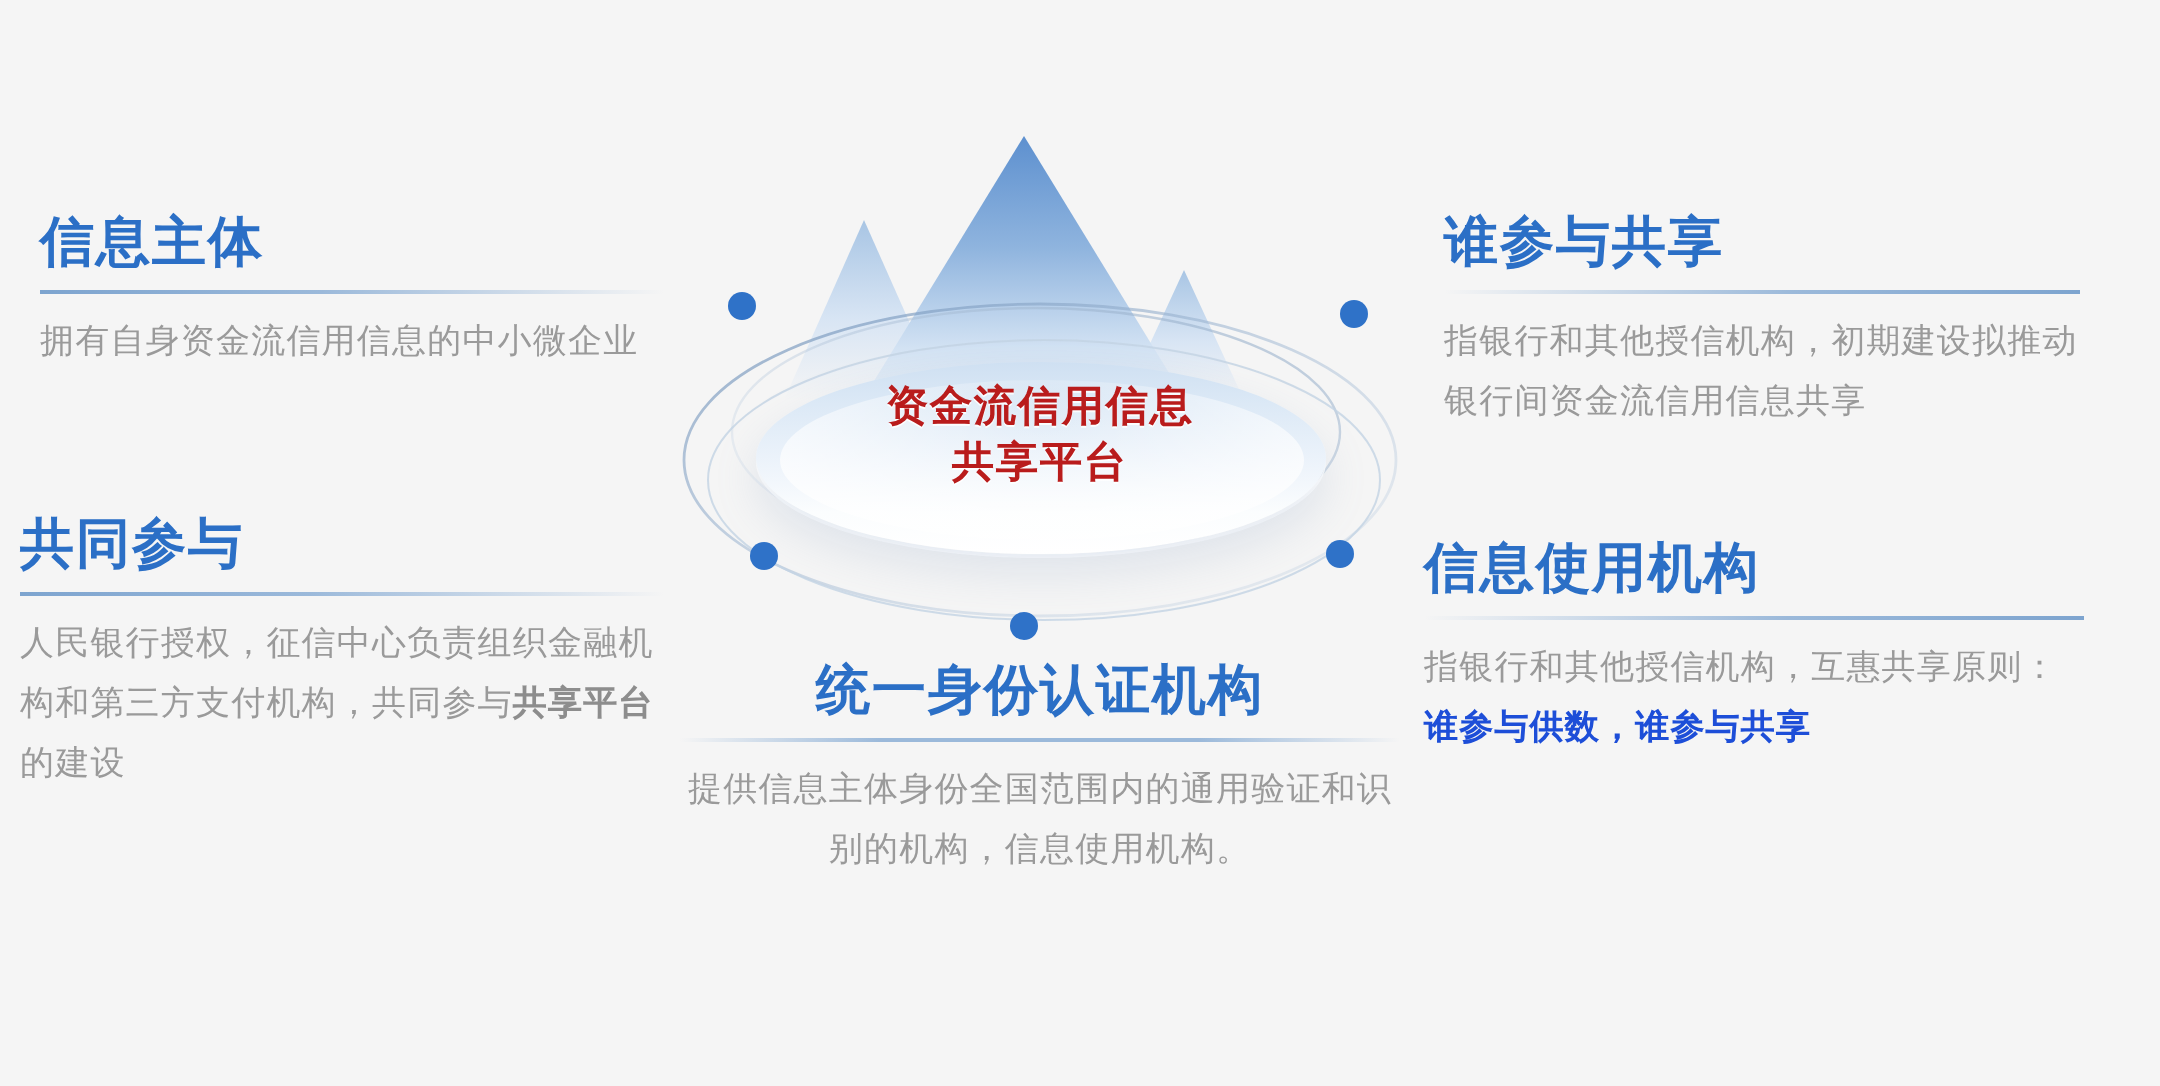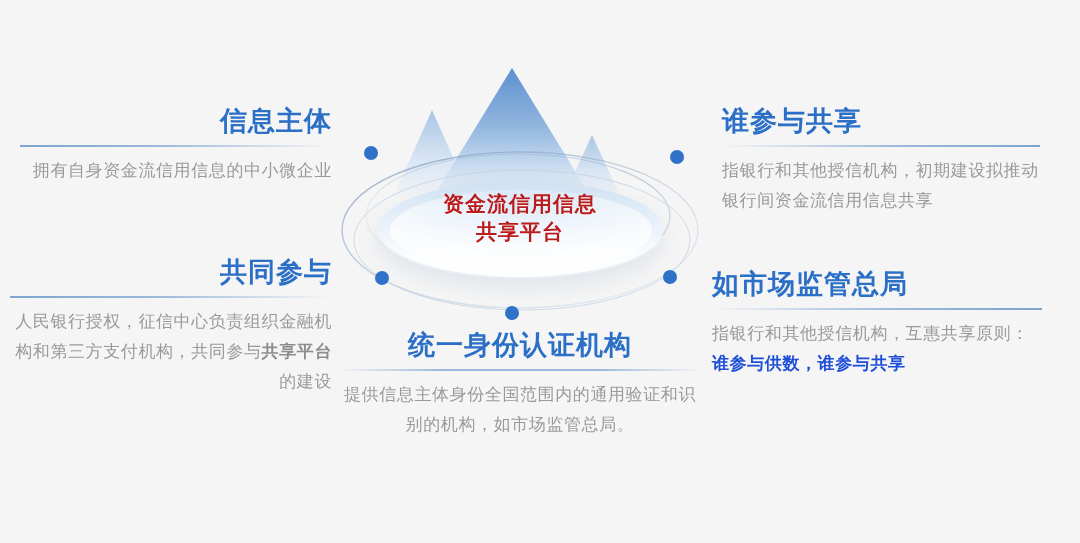--- a/index.html
+++ b/index.html
@@ -105,21 +105,21 @@
   .block-body {
     font-family: "Liberation Serif", "DejaVu Serif", serif;
     font-size: 17px;
     line-height: 30px;
     letter-spacing: 0.6px;
     color: #9a9a9a;
   }
   .block-body b { color: #8d8d8d; font-weight: bold; }
   .highlight-red { color: #1d4ed8; font-weight: bold; }
 
-  .align-right { text-align: right; }
+  .align-right { text-align: left; }
   .align-left  { text-align: left; }
   .align-center{ text-align: center; }
 
   #block-info-subject   { left: 20px;  top: 104px; width: 312px; }
   #block-credit-center  { left: 10px;  top: 255px; width: 322px; }
   #block-info-provider  { left: 722px; top: 104px; width: 318px; }
   #block-info-user      { left: 712px; top: 267px; width: 330px; }
   #block-identity-auth  { left: 340px; top: 328px; width: 360px; }
 </style>
 </head>
@@ -193,24 +193,24 @@
     <div class="block-body"><span>人民银行授权，征信中心负责组织金融机构和第三方支付机构，共同参与</span><b>共享平台</b><span>的建设</span></div>
   </div>
 
   <div class="block align-left" id="block-info-provider">
     <div class="block-heading">谁参与共享</div>
     <div class="rule to-right"></div>
     <div class="block-body">指银行和其他授信机构，初期建设拟推动银行间资金流信用信息共享</div>
   </div>
 
   <div class="block align-left" id="block-info-user">
-    <div class="block-heading">如市场监管总局</div>
+    <div class="block-heading">信息使用机构</div>
     <div class="rule to-right"></div>
     <div class="block-body"><span>指银行和其他授信机构，互惠共享原则：</span><span class="highlight-red">谁参与供数，谁参与共享</span></div>
   </div>
 
   <div class="block align-center" id="block-identity-auth">
     <div class="block-heading">统一身份认证机构</div>
     <div class="rule to-right" style="background:linear-gradient(to right, rgba(150,180,215,0) 0%, #9bb9da 28%, #9bb9da 72%, rgba(150,180,215,0) 100%);"></div>
-    <div class="block-body">提供信息主体身份全国范围内的通用验证和识别的机构，如市场监管总局。</div>
+    <div class="block-body">提供信息主体身份全国范围内的通用验证和识别的机构，信息使用机构。</div>
   </div>
 
 </div>
 
 </body></html>

